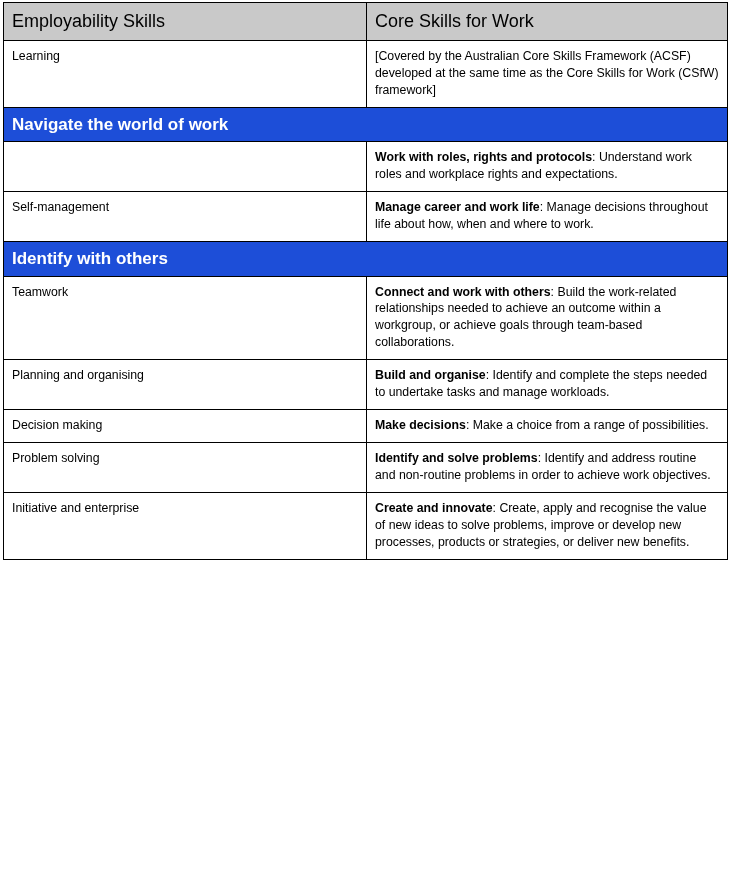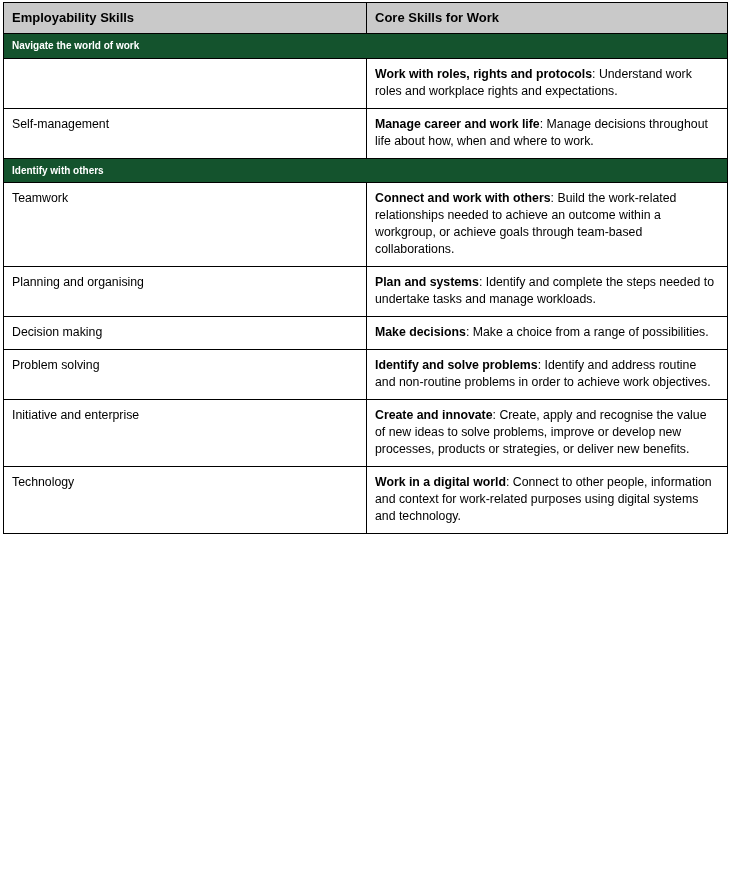--- a/index.html
+++ b/index.html
@@ -30,30 +30,30 @@
     padding: 7px 8px 8px 8px;
     font-size: 12.3px;
     line-height: 1.38;
     text-align: left;
   }
   col.col-left { width: 363px; }
   col.col-right { width: 361px; }
 
   tr.header-row th {
     background: #c9c9c9;
-    font-weight: bold;
-    font-size: 13px;
+    font-weight: normal;
+    font-size: 18px;
     padding-top: 6px;
     padding-bottom: 6px;
   }
   tr.section-row td {
-    background: #14532d;
+    background: #1d4ed8;
     color: #ffffff;
     font-weight: bold;
-    font-size: 10px;
+    font-size: 17px;
     padding-top: 5px;
     padding-bottom: 5px;
   }
   td.cell-left {
     padding-left: 10px;
   }
   td.cell-right {
     padding-left: 10px;
   }
   .lead {
@@ -69,53 +69,53 @@
       <col class="col-left">
       <col class="col-right">
     </colgroup>
     <thead>
       <tr class="header-row">
         <th>Employability Skills</th>
         <th>Core Skills for Work</th>
       </tr>
     </thead>
     <tbody id="table-body">
+        <tr>
+          <td class="cell-left">Learning</td>
+          <td class="cell-right"><span class="lead"></span><span>[Covered by the Australian Core Skills Framework (ACSF) developed at the same time as the Core Skills for Work (CSfW) framework]</span></td>
+        </tr>
         <tr class="section-row">
           <td colspan="2">Navigate the world of work</td>
         </tr>
         <tr>
           <td class="cell-left"></td>
           <td class="cell-right"><span class="lead">Work with roles, rights and protocols</span><span>: Understand work roles and workplace rights and expectations.</span></td>
         </tr>
         <tr>
           <td class="cell-left">Self-management</td>
           <td class="cell-right"><span class="lead">Manage career and work life</span><span>: Manage decisions throughout life about how, when and where to work.</span></td>
         </tr>
         <tr class="section-row">
           <td colspan="2">Identify with others</td>
         </tr>
         <tr>
           <td class="cell-left">Teamwork</td>
           <td class="cell-right"><span class="lead">Connect and work with others</span><span>: Build the work-related relationships needed to achieve an outcome within a workgroup, or achieve goals through team-based collaborations.</span></td>
         </tr>
         <tr>
           <td class="cell-left">Planning and organising</td>
-          <td class="cell-right"><span class="lead">Plan and systems</span><span>: Identify and complete the steps needed to undertake tasks and manage workloads.</span></td>
+          <td class="cell-right"><span class="lead">Build and organise</span><span>: Identify and complete the steps needed to undertake tasks and manage workloads.</span></td>
         </tr>
         <tr>
           <td class="cell-left">Decision making</td>
           <td class="cell-right"><span class="lead">Make decisions</span><span>: Make a choice from a range of possibilities.</span></td>
         </tr>
         <tr>
           <td class="cell-left">Problem solving</td>
           <td class="cell-right"><span class="lead">Identify and solve problems</span><span>: Identify and address routine and non-routine problems in order to achieve work objectives.</span></td>
         </tr>
         <tr>
           <td class="cell-left">Initiative and enterprise</td>
           <td class="cell-right"><span class="lead">Create and innovate</span><span>: Create, apply and recognise the value of new ideas to solve problems, improve or develop new processes, products or strategies, or deliver new benefits.</span></td>
         </tr>
-        <tr>
-          <td class="cell-left">Technology</td>
-          <td class="cell-right"><span class="lead">Work in a digital world</span><span>: Connect to other people, information and context for work-related purposes using digital systems and technology.</span></td>
-        </tr>
       </tbody>
   </table>
 </div>
 
 </body></html>

